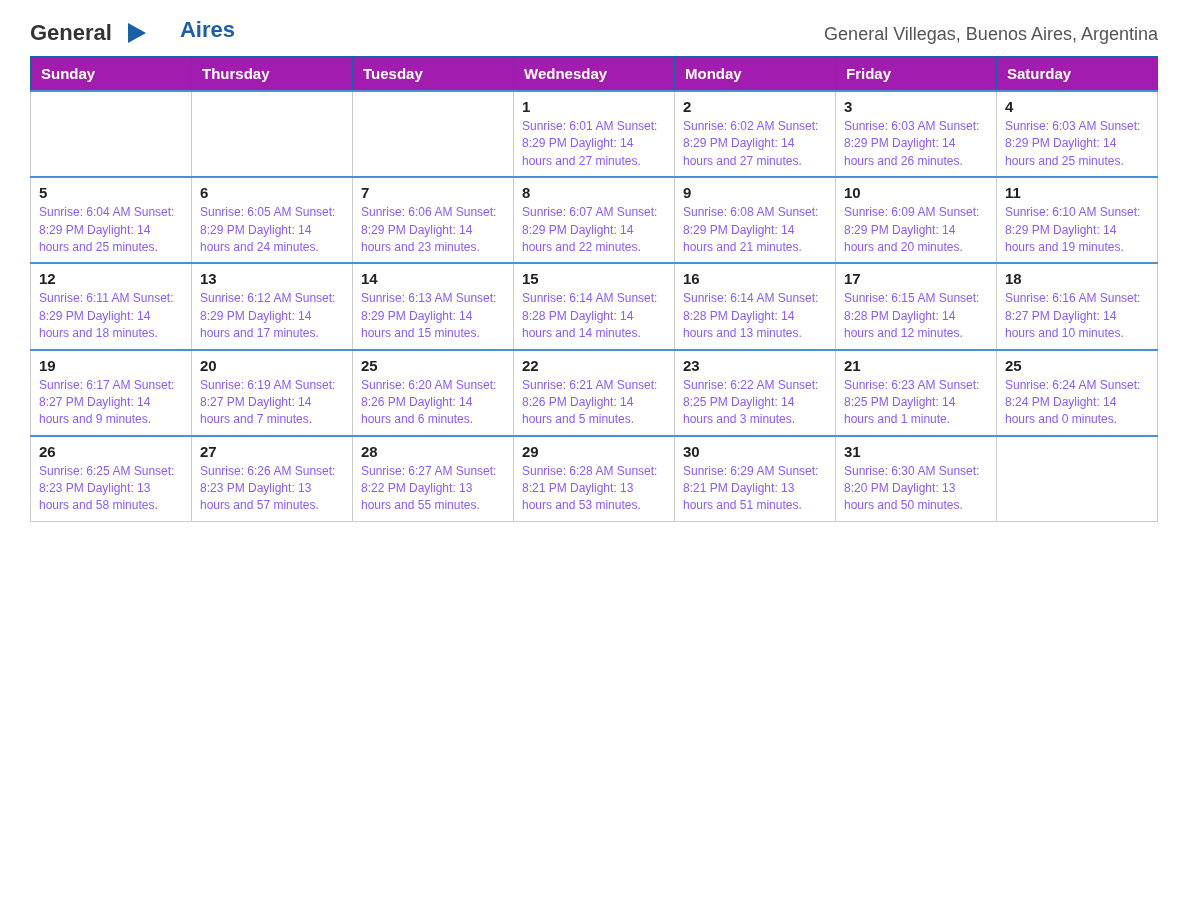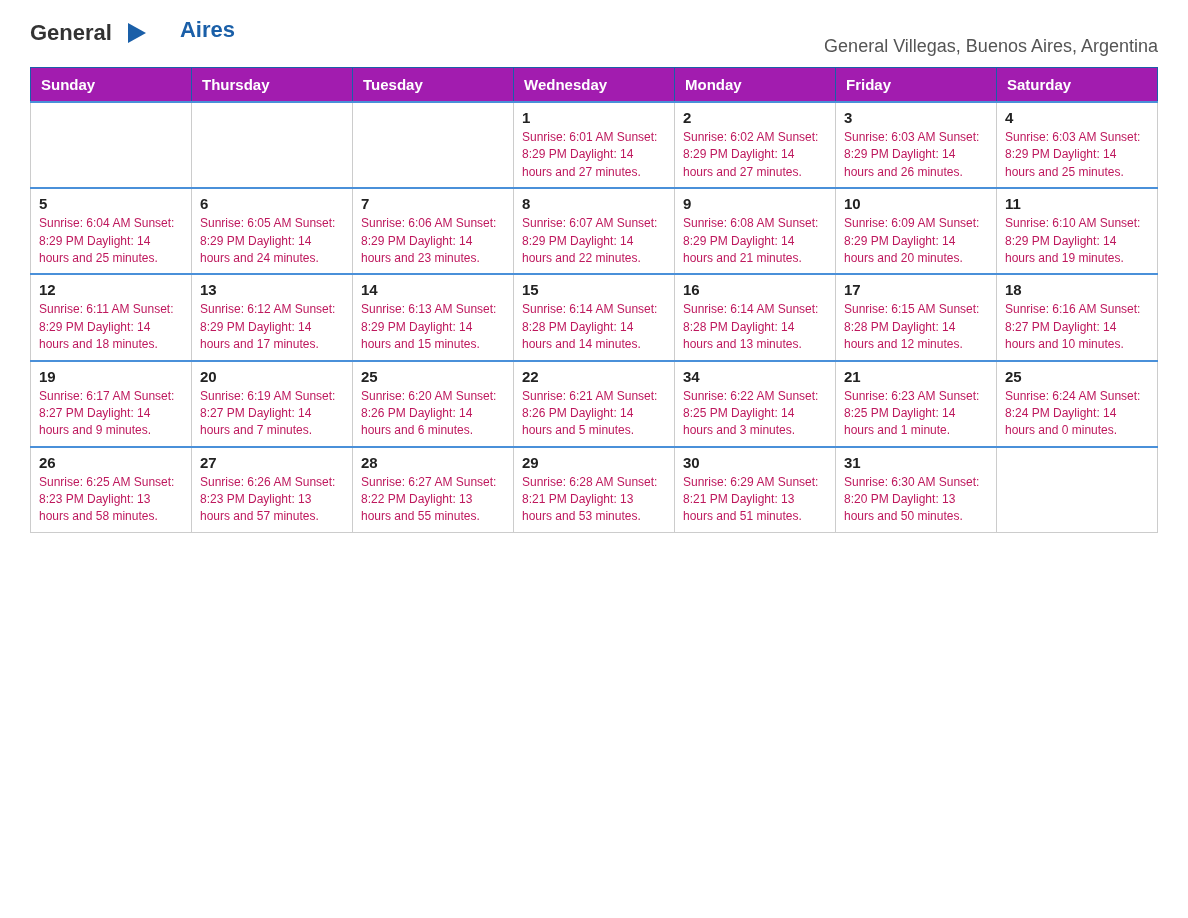--- a/index.html
+++ b/index.html
@@ -38,21 +38,21 @@
     }
     .month-year {
       font-size: 46px;
       font-weight: normal;
       color: #222;
       line-height: 1.1;
     }
     .location {
       font-size: 18px;
       color: #555;
-      margin-top: 16px;
+      margin-top: 4px;
     }
     .calendar {
       width: 100%;
       border-collapse: collapse;
       margin-top: 10px;
     }
     .calendar thead tr th {
       background-color: #a21caf;
       color: #fff;
       font-size: 15px;
@@ -73,21 +73,21 @@
     }
     .day-number {
       font-size: 15px;
       font-weight: bold;
       color: #222;
       display: block;
       margin-bottom: 3px;
     }
     .day-info {
       font-size: 12px;
-      color: #be185d;
+      color: #8b5cf6;
       line-height: 1.45;
     }
     .logo-icon {
       display: inline-block;
       position: relative;
       top: 2px;
     }
   </style>
 </head>
 <body>
@@ -279,21 +279,21 @@
 and 6 minutes.</div>
         </td>
         <td>
           <span class="day-number">22</span>
           <div class="day-info">Sunrise: 6:21 AM
 Sunset: 8:26 PM
 Daylight: 14 hours
 and 5 minutes.</div>
         </td>
         <td>
-          <span class="day-number">34</span>
+          <span class="day-number">23</span>
           <div class="day-info">Sunrise: 6:22 AM
 Sunset: 8:25 PM
 Daylight: 14 hours
 and 3 minutes.</div>
         </td>
         <td>
           <span class="day-number">21</span>
           <div class="day-info">Sunrise: 6:23 AM
 Sunset: 8:25 PM
 Daylight: 14 hours

